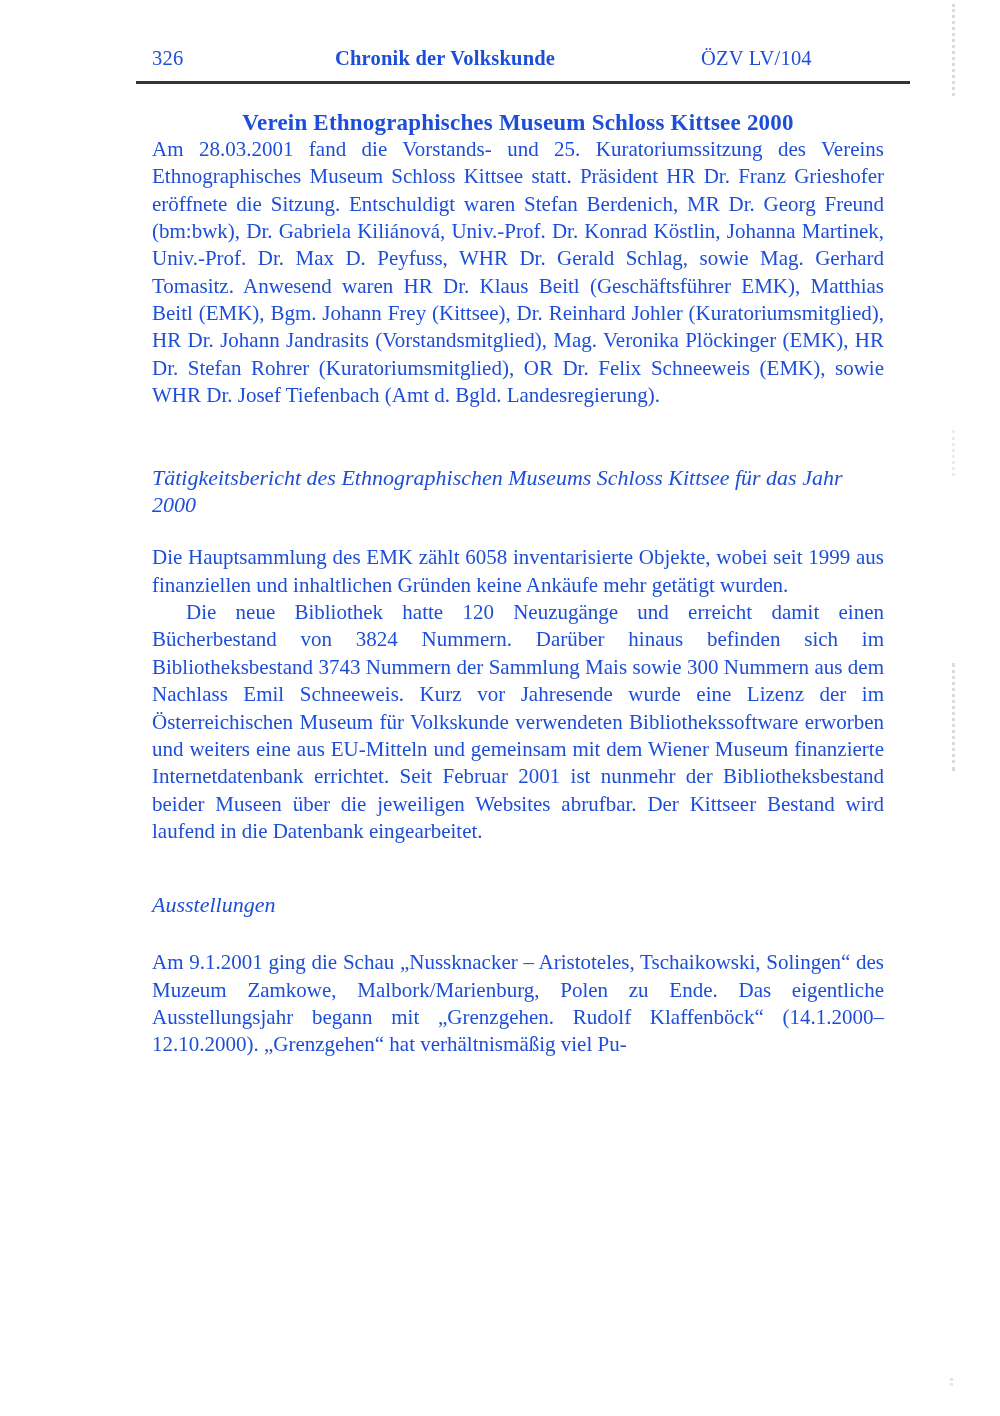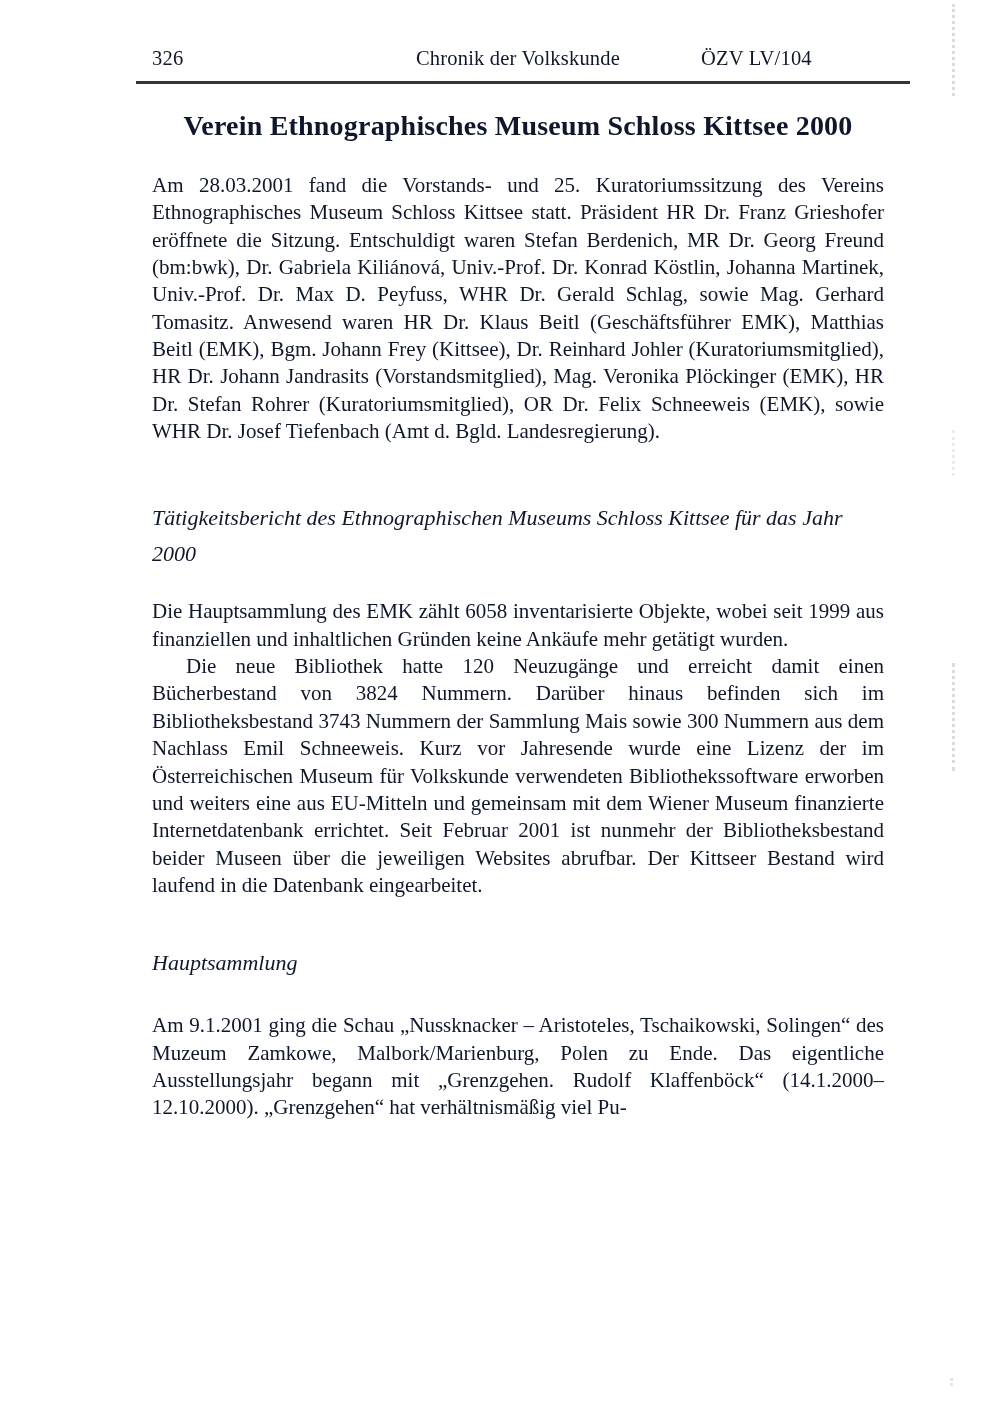--- a/index.html
+++ b/index.html
@@ -7,67 +7,67 @@
     padding: 0;
     background: #ffffff;
   }
   .page {
     position: relative;
     width: 1000px;
     height: 1416px;
     background: #ffffff;
     overflow: hidden;
     font-family: "Liberation Serif", "DejaVu Serif", serif;
-    color: #0f172a;
+    color: #1d4ed8;
   }
   .content {
     position: absolute;
     left: 152px;
     top: 0;
     width: 732px;
   }
   .running-header {
     display: flex;
     align-items: baseline;
     margin-top: 47px;
     font-size: 20.5px;
     letter-spacing: 0.2px;
   }
   .running-header .left  { flex: 1; text-align: left; }
-  .running-header .mid   { flex: 2; text-align: center; }
+  .running-header .mid   { flex: 2; text-align: left; font-weight: bold; }
   .running-header .right { flex: 1; text-align: left; }
   .rule {
     margin-top: 11px;
     height: 0;
     border-top: 3px solid #343434;
     margin-left: -16px;
     margin-right: -26px;
   }
   .title {
     margin: 26px 0 0 0;
     text-align: center;
-    font-size: 28px;
+    font-size: 23px;
     font-weight: bold;
     letter-spacing: 0.2px;
   }
   .para {
     margin: 0;
     font-size: 21px;
     line-height: 27.35px;
     text-align: justify;
     hyphens: none;
   }
-  .para.intro { margin-top: 30px; }
+  .para.intro { }
   .para.indent { text-indent: 34px; }
   .subheading {
     margin: 0;
     font-size: 22px;
     font-style: italic;
     font-weight: normal;
-    line-height: 36px;
+    line-height: 27px;
     text-align: left;
   }
   .subheading.report { margin-top: 55px; margin-bottom: 26px; }
   .subheading.exhibitions { margin-top: 46px; margin-bottom: 31px; }
   
   .artifact {
     position: absolute;
     width: 3px;
     border-left: 3px dotted #c9c9cc;
     opacity: 0.65;
@@ -101,18 +101,18 @@
 
     <p class="para intro">Am 28.03.2001 fand die Vorstands- und 25. Kuratoriumssitzung des Vereins Ethnographisches Museum Schloss Kittsee statt. Präsident HR Dr. Franz Grieshofer eröffnete die Sitzung. Entschuldigt waren Stefan Berdenich, MR Dr. Georg Freund (bm:bwk), Dr. Gabriela Kiliánová, Univ.-Prof. Dr. Konrad Köstlin, Johanna Martinek, Univ.-Prof. Dr. Max D. Peyfuss, WHR Dr. Gerald Schlag, sowie Mag. Gerhard Tomasitz. Anwesend waren HR Dr. Klaus Beitl (Geschäftsführer EMK), Matthias Beitl (EMK), Bgm. Johann Frey (Kittsee), Dr. Reinhard Johler (Kuratoriumsmitglied), HR Dr. Johann Jandrasits (Vorstandsmitglied), Mag. Veronika Plöckinger (EMK), HR Dr. Stefan Rohrer (Kuratoriumsmitglied), OR Dr. Felix Schneeweis (EMK), sowie WHR Dr. Josef Tiefenbach (Amt d. Bgld. Landesregierung).</p>
 
     <h2 class="subheading report">Tätigkeitsbericht des Ethnographischen Museums Schloss Kittsee für das Jahr 2000</h2>
 
     <p class="para">Die Hauptsammlung des EMK zählt 6058 inventarisierte Objekte, wobei seit 1999 aus finanziellen und inhaltlichen Gründen keine Ankäufe mehr getätigt wurden.</p>
 
     <p class="para indent">Die neue Bibliothek hatte 120 Neuzugänge und erreicht damit einen Bücherbestand von 3824 Nummern. Darüber hinaus befinden sich im Bibliotheksbestand 3743 Nummern der Sammlung Mais sowie 300 Nummern aus dem Nachlass Emil Schneeweis. Kurz vor Jahresende wurde eine Lizenz der im Österreichischen Museum für Volkskunde verwendeten Bibliothekssoftware erworben und weiters eine aus EU-Mitteln und gemeinsam mit dem Wiener Museum finanzierte Internetdatenbank errichtet. Seit Februar 2001 ist nunmehr der Bibliotheksbestand beider Museen über die jeweiligen Websites abrufbar. Der Kittseer Bestand wird laufend in die Datenbank eingearbeitet.</p>
 
 
-    <h2 class="subheading exhibitions">Hauptsammlung</h2>
+    <h2 class="subheading exhibitions">Ausstellungen</h2>
 
     <p class="para">Am 9.1.2001 ging die Schau „Nussknacker – Aristoteles, Tschaikowski, Solingen“ des Muzeum Zamkowe, Malbork/Marienburg, Polen zu Ende. Das eigentliche Ausstellungsjahr begann mit „Grenzgehen. Rudolf Klaffenböck“ (14.1.2000–12.10.2000). „Grenzgehen“ hat verhältnismäßig viel Pu-</p>
 
   </div>
 </div>
 
 </body></html>

